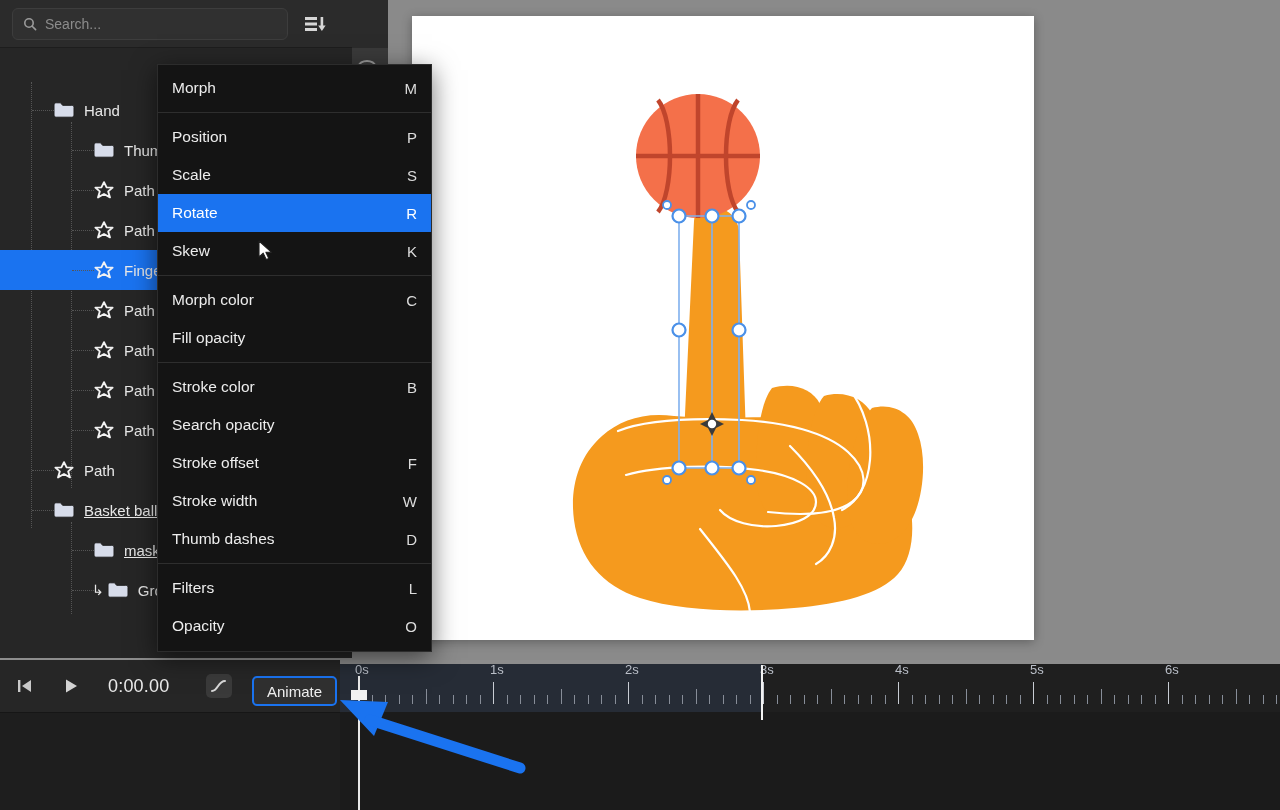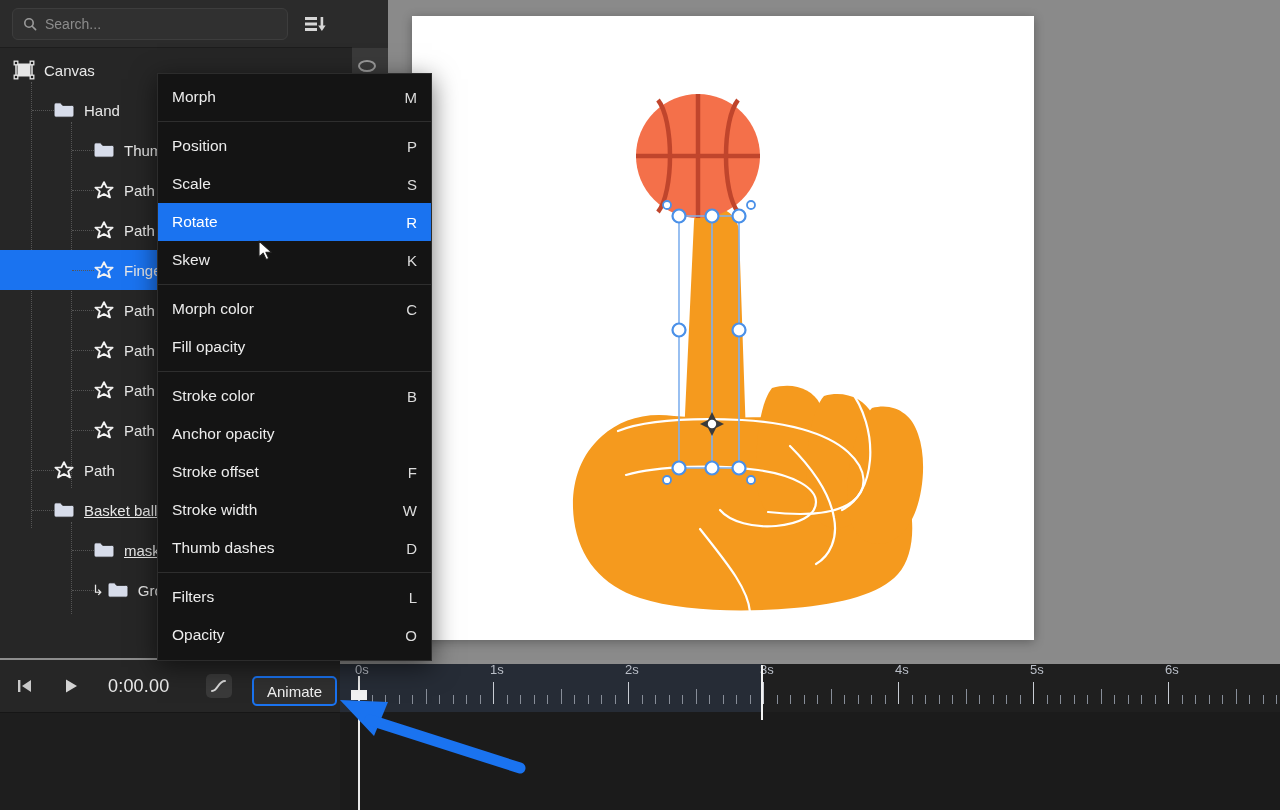--- a/index.html
+++ b/index.html
@@ -57,21 +57,21 @@
   .icon-slot { width:24px; height:24px; display:flex; align-items:center; justify-content:center; margin-right:8px; flex:0 0 auto;}
   .guide {
     position:absolute; width:0; border-left:1px dotted #555; left:0;
   }
   .guide-h {
     position:absolute; height:0; border-top:1px dotted #555;
   }
 
   
   .ctxmenu {
-    position:absolute; left:157px; top:73px; width:275px;
+    position:absolute; left:157px; top:64px; width:275px;
     background:#141414; border:1px solid #2c2c2c;
     box-shadow: 0 6px 24px rgba(0,0,0,.55);
     padding: 4px 0 6px 0; z-index: 50;
   }
   .mi {
     height:38px; display:flex; align-items:center; justify-content:space-between;
     padding: 0 14px 0 14px; color:#ededed; font-size:15.5px;
   }
   .mi.hl { background:#1a73f0; color:#fff; }
   .mi .sc { color:#dcdcdc; font-size:15px; }
@@ -257,35 +257,20 @@
           <path d="M14.2 10.5 L21.6 10.5 L17.9 16 Z" fill="#d6d6d6"></path>
         </svg>
       </div>
     </div>
 
     <div class="layers">
 
       <div class="guide" style="left:31px; top:34px; height:446px;"></div>
       <div class="guide" style="left:71px; top:74px; height:366px;"></div>
       <div class="guide" style="left:71px; top:474px; height:92px;"></div>
-    <div class="layer-row" style="top: 2px;">
-          <div style="width: 12px; flex: 0 0 auto;"></div>
-          <span class="icon-slot">
-            <svg width="22" height="22" viewBox="0 0 22 22">
-              <rect x="5" y="5" width="12" height="12" fill="#e6e6e6" stroke="#e6e6e6" stroke-width="1"></rect>
-              <line x1="3" y1="4" x2="3" y2="18" stroke="#e6e6e6" stroke-width="1.5"></line>
-              <line x1="19" y1="4" x2="19" y2="18" stroke="#e6e6e6" stroke-width="1.5"></line>
-              <rect x="1.2" y="2.2" width="3.6" height="3.6" fill="#1e1e1e" stroke="#e6e6e6" stroke-width="1.3"></rect>
-              <rect x="17.2" y="2.2" width="3.6" height="3.6" fill="#1e1e1e" stroke="#e6e6e6" stroke-width="1.3"></rect>
-              <rect x="1.2" y="16.2" width="3.6" height="3.6" fill="#1e1e1e" stroke="#e6e6e6" stroke-width="1.3"></rect>
-              <rect x="17.2" y="16.2" width="3.6" height="3.6" fill="#1e1e1e" stroke="#e6e6e6" stroke-width="1.3"></rect>
-            </svg>
-          </span>
-          <span class="lbl">Canvas</span>
-        </div>
         <div class="layer-row" style="top: 42px;">
           <div style="width: 52px; flex: 0 0 auto;"></div>
           <span class="icon-slot">
             <svg width="22" height="18" viewBox="0 0 22 18">
               <path d="M1 4 C1 2.6 2 1.8 3.2 1.8 L7.6 1.8 L9.6 4.3 L18.8 4.3 C20 4.3 21 5.2 21 6.4 L21 14 C21 15.3 20 16.2 18.8 16.2 L3.2 16.2 C2 16.2 1 15.3 1 14 Z" fill="#d7dcea" stroke="#1d1d1d" stroke-width="1"></path>
             </svg>
           </span>
           <span class="lbl">Hand</span>
         </div>
         <div class="guide-h" style="left: 32px; width: 22px; top: 62px;"></div>
@@ -445,21 +430,21 @@
       <div class="mi">
         <span>Fill opacity</span>
         <span class="sc"></span>
       </div>
       <div class="msep"></div>
       <div class="mi">
         <span>Stroke color</span>
         <span class="sc">B</span>
       </div>
       <div class="mi">
-        <span>Anchor opacity</span>
+        <span>Search opacity</span>
         <span class="sc"></span>
       </div>
       <div class="mi">
         <span>Stroke offset</span>
         <span class="sc">F</span>
       </div>
       <div class="mi">
         <span>Stroke width</span>
         <span class="sc">W</span>
       </div>

